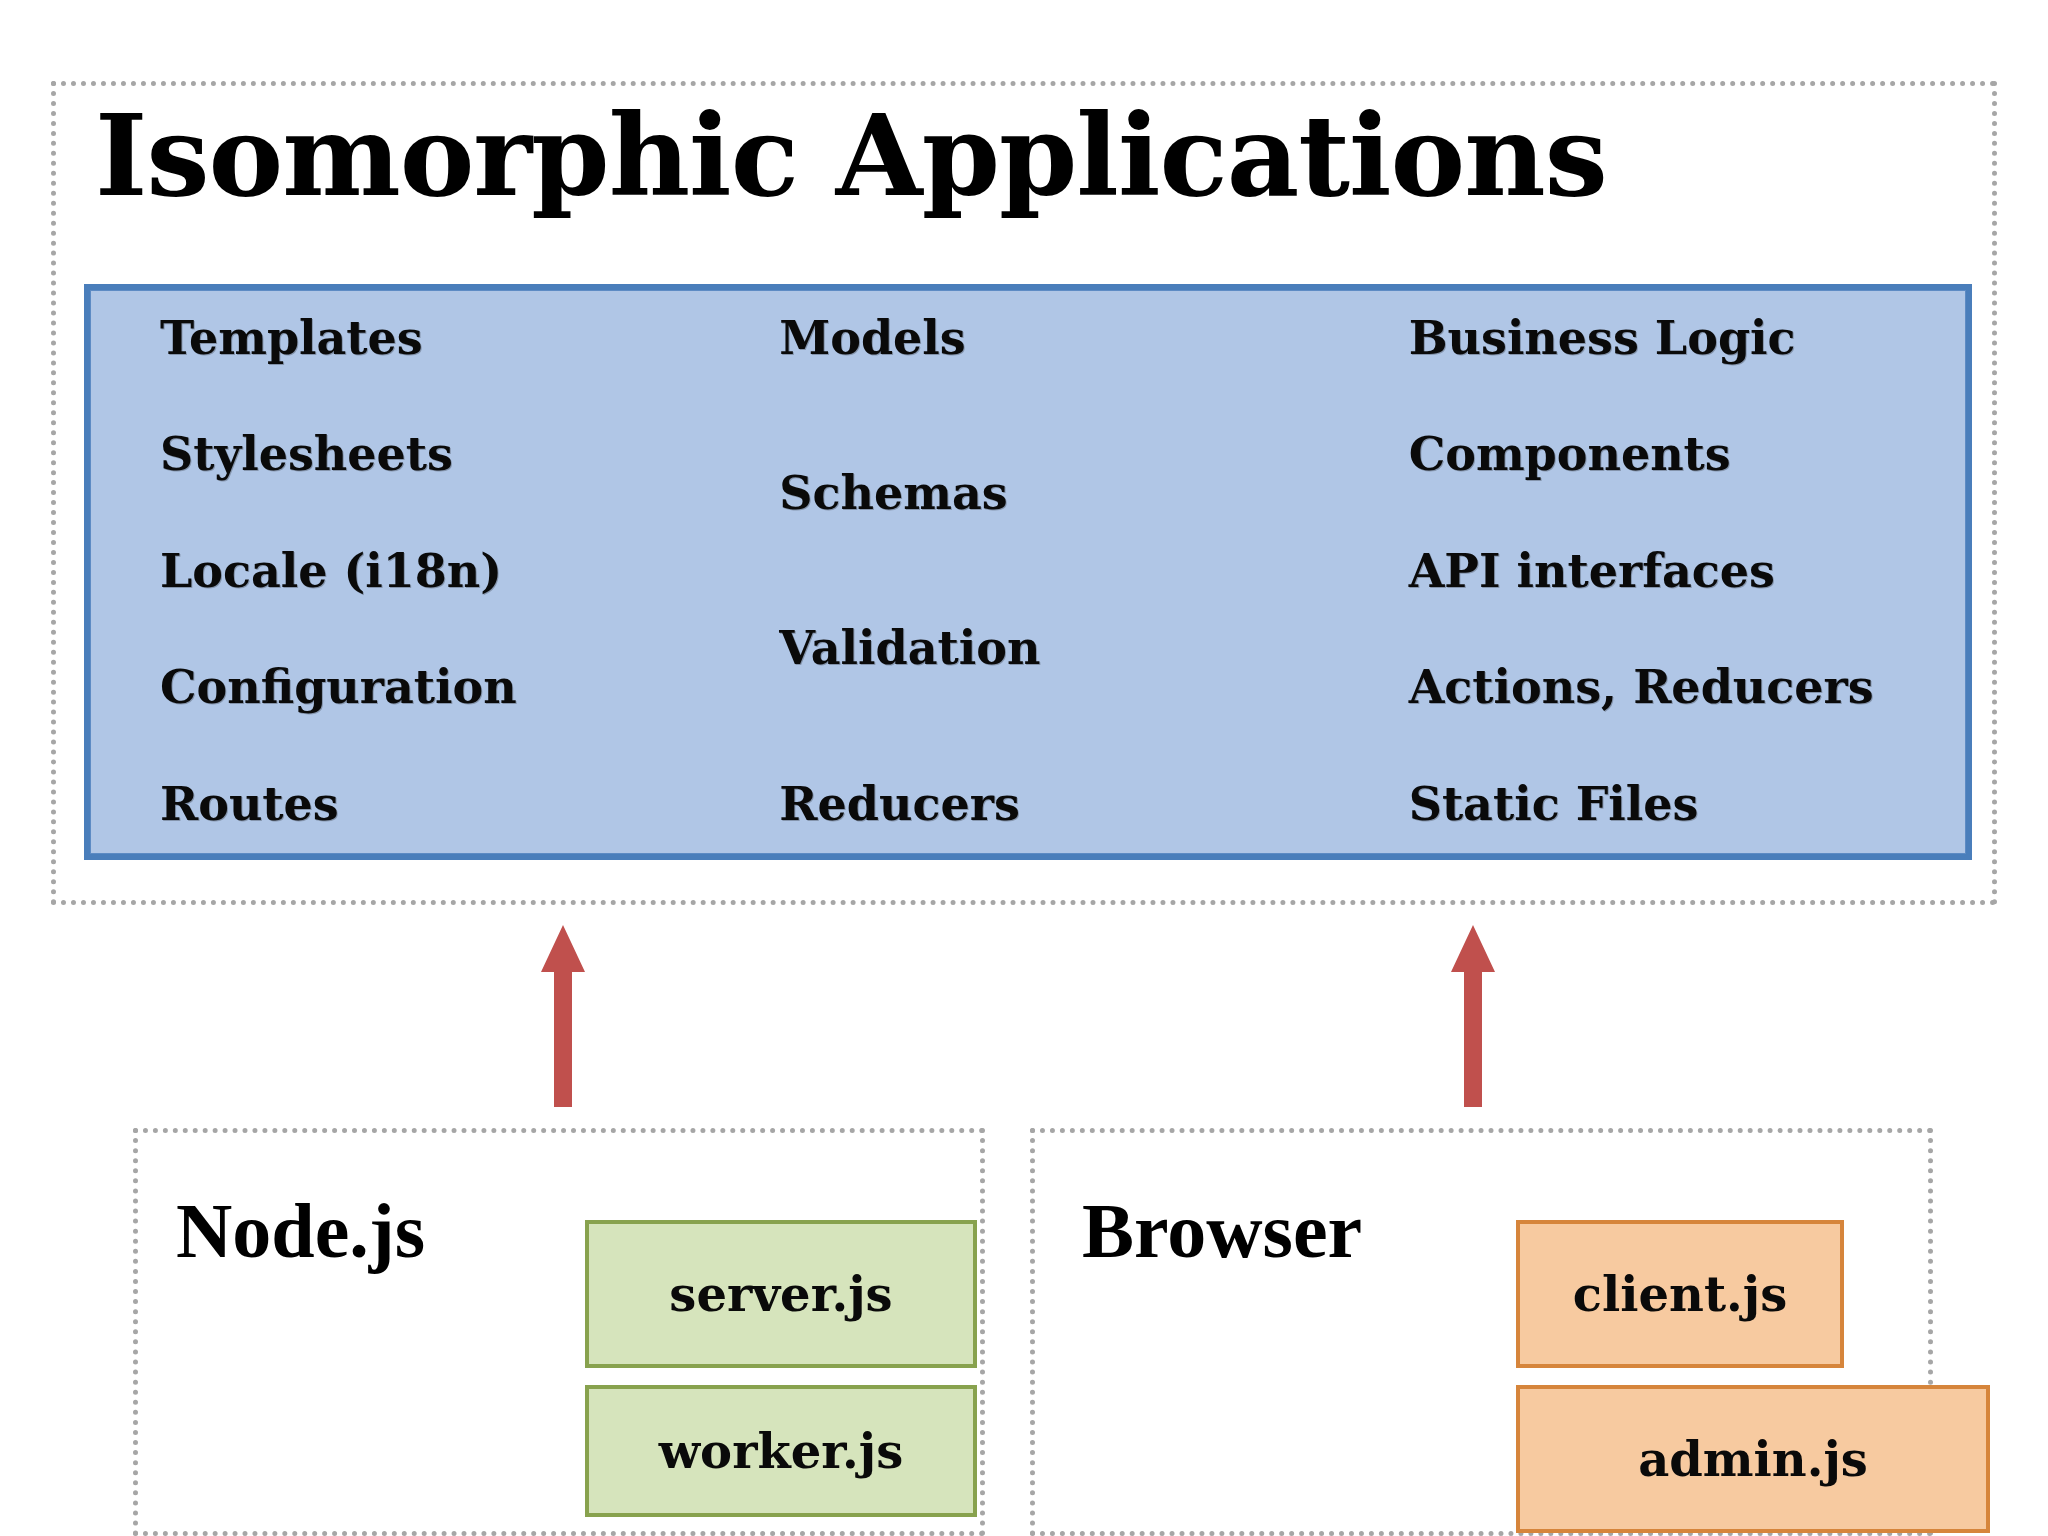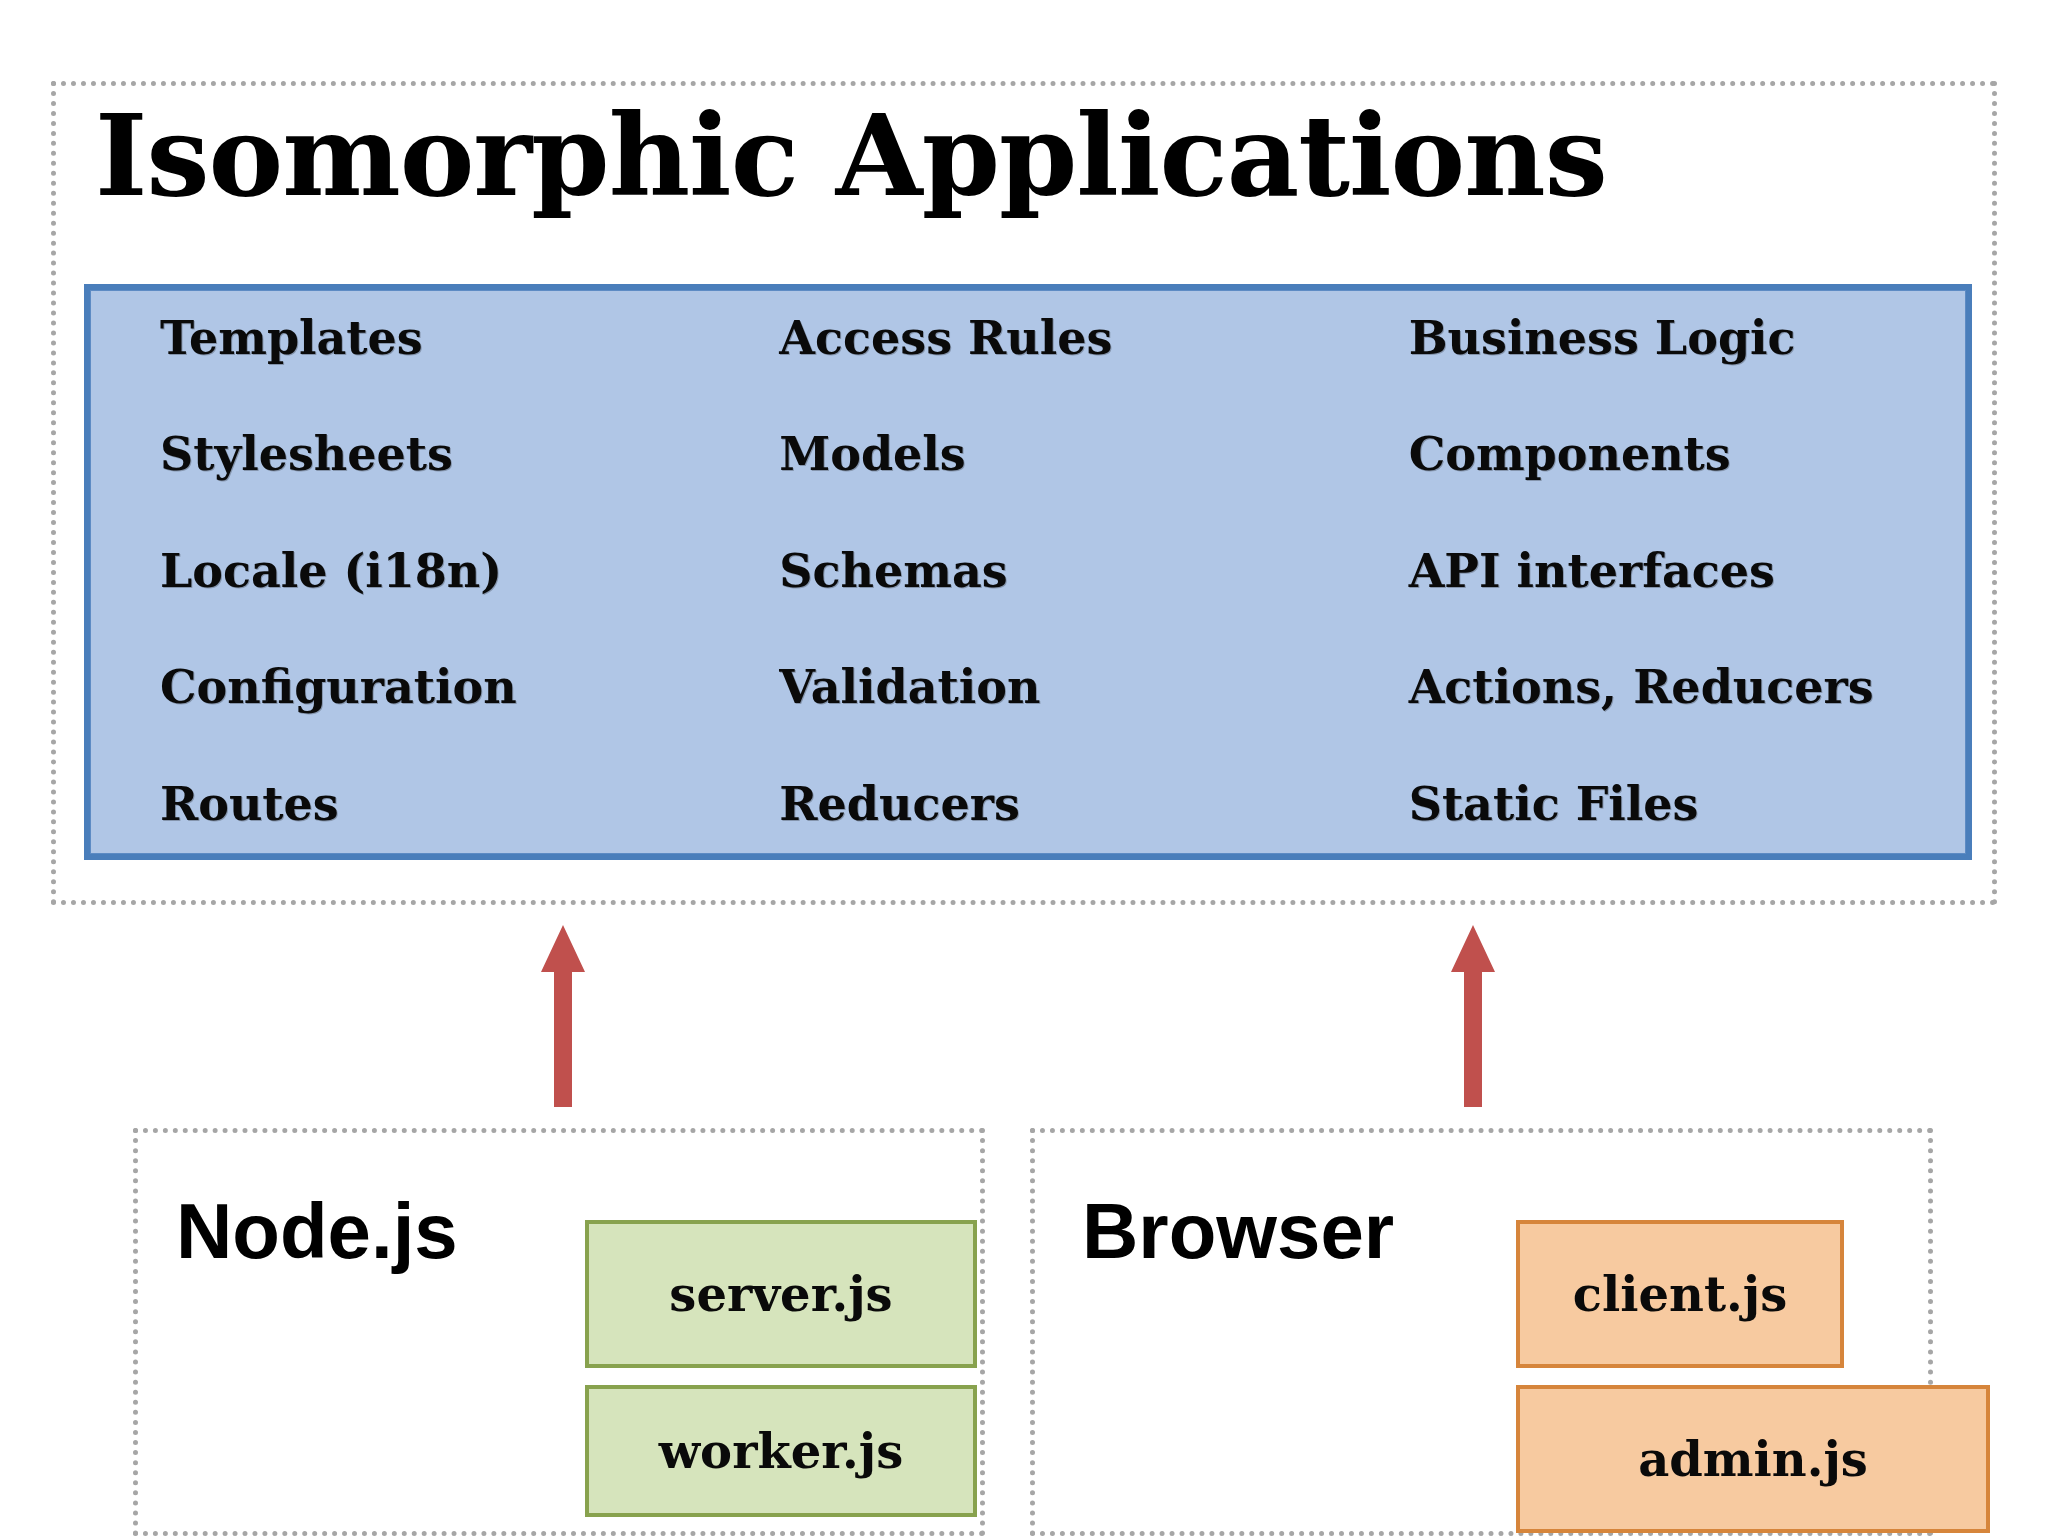--- a/index.html
+++ b/index.html
@@ -104,21 +104,21 @@
     height: 408px;
   }
 
   .runtime-label {
     position: absolute;
     font-size: 78px;
     font-weight: 700;
     color: #000000;
     line-height: 1;
     white-space: nowrap;
-    font-family: Liberation Sans, sans-serif;
+    font-family: Liberation Serif, serif;
   }
   #node-label    { left: 176px;  top: 1192px; }
   #browser-label { left: 1082px; top: 1192px; }
 
   .file-box {
     position: absolute;
     box-sizing: border-box;
     display: flex;
     align-items: center;
     justify-content: center;
@@ -154,21 +154,20 @@
 
   <div class="panel-col" id="col-1">
     <div class="panel-item">Templates</div>
     <div class="panel-item">Stylesheets</div>
     <div class="panel-item">Locale (i18n)</div>
     <div class="panel-item">Configuration</div>
     <div class="panel-item">Routes</div>
   </div>
 
   <div class="panel-col" id="col-2">
-    <div class="panel-item">Access Rules</div>
     <div class="panel-item">Models</div>
     <div class="panel-item">Schemas</div>
     <div class="panel-item">Validation</div>
     <div class="panel-item">Reducers</div>
   </div>
 
   <div class="panel-col" id="col-3">
     <div class="panel-item">Business Logic</div>
     <div class="panel-item">Components</div>
     <div class="panel-item">API interfaces</div>

